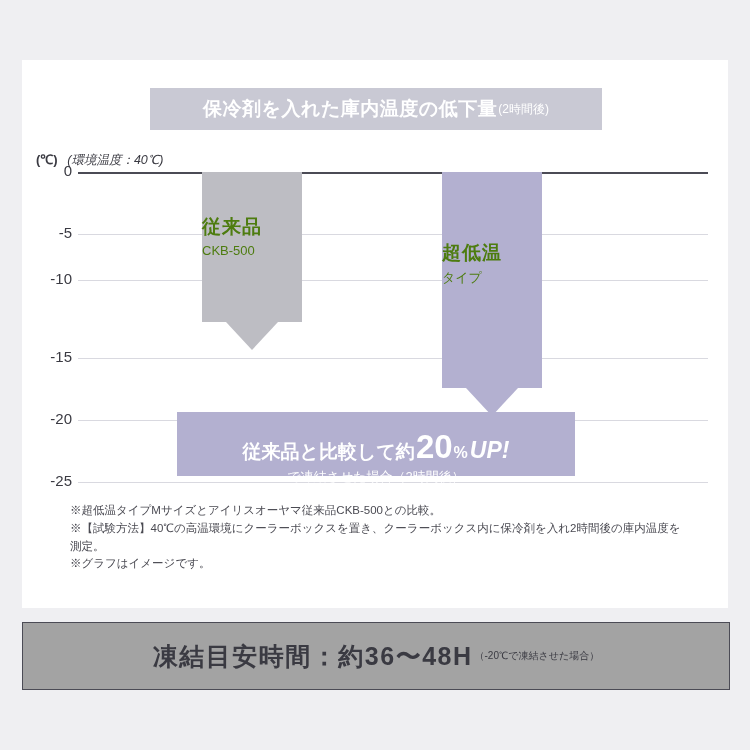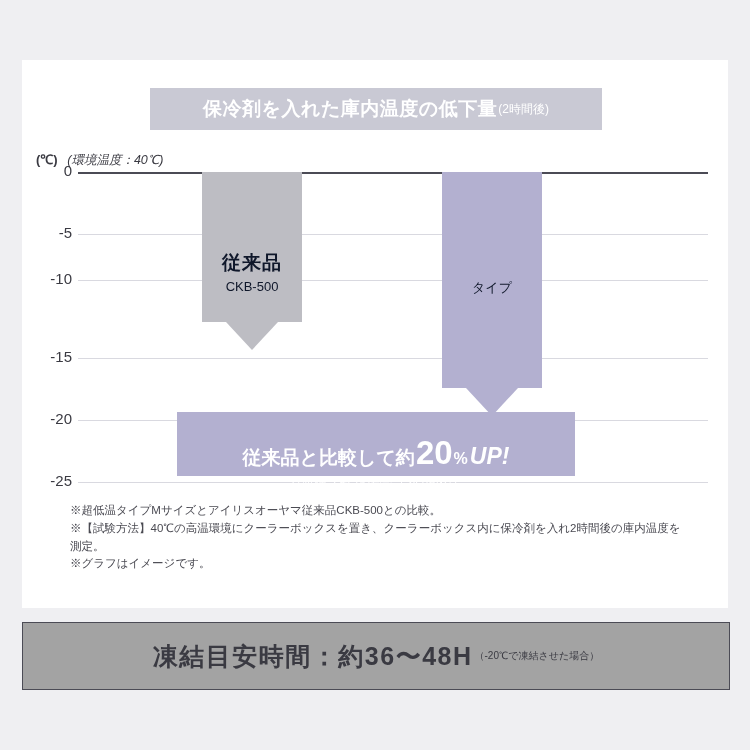--- a/index.html
+++ b/index.html
@@ -118,23 +118,22 @@
     right: 0;
   }
   .bar .arrow {
     position: absolute;
     width: 0;
     height: 0;
   }
   .bar-label {
     position: absolute;
     width: 100%;
-    text-align: center;
-    color: #0f172a;
-    margin-top: 36px;
+    text-align: left;
+    color: #4d7c0f;
   }
   .bar-label .l1 {
     font-size: 19px;
     font-weight: bold;
     letter-spacing: 1px;
   }
   .bar-label .l2 {
     font-size: 13px;
     margin-top: 3px;
   }
@@ -185,21 +184,21 @@
   
   .callout {
     position: absolute;
     left: 155px;
     top: 352px;
     width: 398px;
     height: 64px;
     background: #b3b0d0;
     text-align: center;
     color: #ffffff;
-    padding-top: 24px;
+    padding-top: 18px;
     box-sizing: border-box;
   }
   .callout .line1 {
     display: flex;
     align-items: baseline;
     justify-content: center;
     white-space: nowrap;
   }
   .callout .c-a {
     font-size: 19px;
@@ -312,20 +311,21 @@
         <div class="bar-label" style="top:42px;">
           <div class="l1">従来品</div>
           <div class="l2">CKB-500</div>
         </div>
       </div>
 
       <div class="bar" id="bar-new">
         <div class="body"></div>
         <div class="arrow"></div>
         <div class="bar-label" style="top:68px;">
+          <div class="l1">超低温</div>
           <div class="l2">タイプ</div>
         </div>
       </div>
 
       <div class="dashed-line"></div>
     </div>
 
     <div class="callout">
       <div class="line1">
         <span class="c-a">従来品と比較して約</span>

